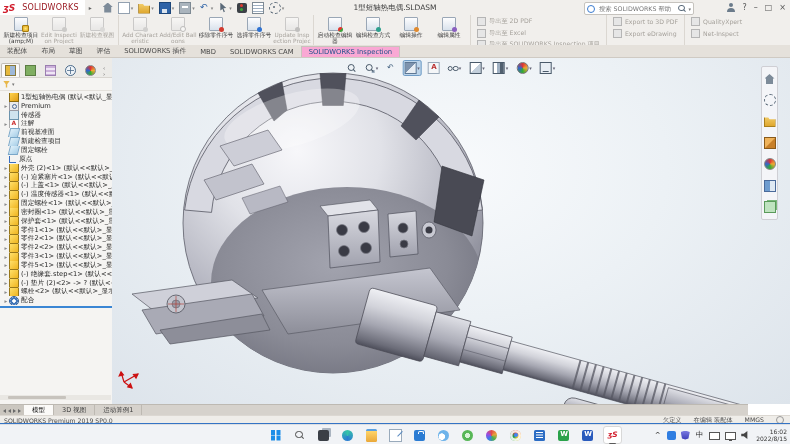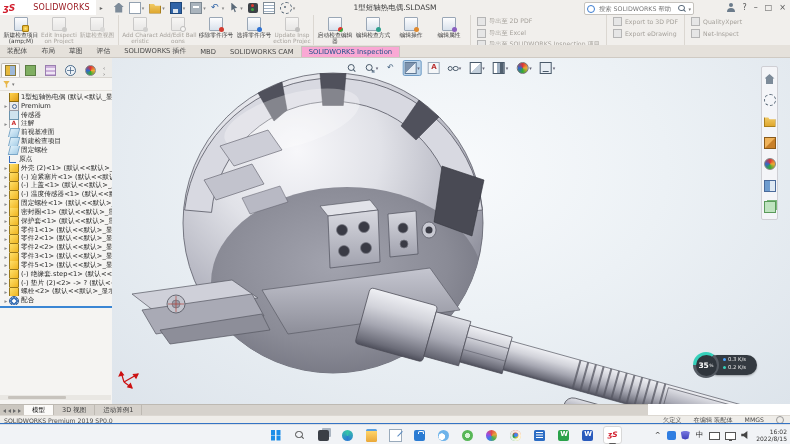--- a/index.html
+++ b/index.html
@@ -2,21 +2,21 @@
 <html><head>
 <meta charset="utf-8">
 <style>
   html,body{margin:0;padding:0}
   body{width:790px;height:444px;position:relative;overflow:hidden;background:#fff;
        font-family:"DejaVu Sans","Liberation Sans",sans-serif;-webkit-font-smoothing:antialiased;cursor:default}
 
   
   #titlebar{position:absolute;left:0;top:0;width:790px;height:15px;background:#f1efec;border-bottom:1px solid #e2dfda;display:flex;align-items:center}
   #logo{display:flex;align-items:center;background:#fff;height:15px;padding:0 6px 0 3px}
-  #logo .ds{color:#d21e2d;font-weight:700;font-size:9px;font-style:italic;margin-right:18px}
+  #logo .ds{color:#d21e2d;font-weight:700;font-size:9px;font-style:italic;margin-right:7px}
   #logo .brand{color:#9b1b23;font-weight:400;font-size:8px;letter-spacing:.2px}
   #logo-caret{font-size:6px;color:#666;margin:0 4px}
   #qat{display:flex;align-items:center;gap:3px;margin-left:6px}
   .qbtn{display:flex;align-items:center;padding:0 1px}
   .qicon{width:10px;height:10px;position:relative;display:inline-block}
   .qbtn.has-caret::after{content:"▾";font-size:5px;color:#888;margin-left:1px}
   #win-title{position:absolute;left:50%;transform:translateX(-50%);font-size:7.5px;color:#3c3c3c;white-space:nowrap}
   #search-box{position:absolute;right:96px;top:2px;width:104px;height:11px;background:#fff;border:1px solid #c6c3be;border-radius:2px;display:flex;align-items:center;padding:0 2px;gap:2px}
   #search-scope{width:6px;height:6px;border:1px solid #3a7bd0;border-radius:50%;flex:0 0 auto}
   #search-input{border:0;outline:0;flex:1;font-size:6.3px;color:#8a8a8a;background:transparent;min-width:0;font-family:inherit}
@@ -140,21 +140,21 @@
   #badge-pill{position:absolute;left:14px;top:3px;width:50px;height:20px;background:#343a41;border-radius:11px;box-shadow:0 1px 2px rgba(0,0,0,.3)}
   #badge-circle{position:absolute;left:0;top:0;width:26px;height:26px;border-radius:50%;background:conic-gradient(from -90deg,#35d0ba 0 35%,#555b63 35% 100%);display:flex;align-items:center;justify-content:center}
   #badge-circle-inner{width:21px;height:21px;border-radius:50%;background:#2f353c;display:flex;align-items:center;justify-content:center;color:#fff;font-size:7.5px;font-weight:700}
   #badge-circle-inner .pct{font-size:4.5px;font-weight:400;margin-left:.5px}
   #badge-stats{position:absolute;left:30px;top:4px;display:flex;flex-direction:column;gap:2px}
   .stat-row{display:flex;align-items:center;gap:2px;font-size:5.3px;color:#e6e6e6;white-space:nowrap}
   .dot{width:3px;height:3px;border-radius:50%}
   .dot.up{background:#4aa3ff}.dot.down{background:#35d0ba}
 
   
-  #bottom-tabs{position:absolute;left:0;top:404px;width:648px;height:11px;background:#d6d2cc;border-top:1px solid #bdb9b2;display:flex;align-items:stretch}
+  #bottom-tabs{position:absolute;left:0;top:404px;width:748px;height:11px;background:#d6d2cc;border-top:1px solid #bdb9b2;display:flex;align-items:stretch}
   #tabnav{display:flex;align-items:center;gap:2px;padding:0 3px;background:#cac6bf}
   .navarr{width:0;height:0;border-top:2.5px solid transparent;border-bottom:2.5px solid transparent}
   .navarr.left{border-right:3.5px solid #6a6a6a}
   .navarr.right{border-left:3.5px solid #6a6a6a}
   .btab{font-size:6.5px;color:#3e3e3e;padding:0 8px;display:flex;align-items:center;border-right:1px solid #bdb9b2}
   .btab.active{background:#fbfaf8;color:#000}
   #statusbar{position:absolute;left:0;top:415px;width:790px;height:8px;background:#efede9;border-top:1px solid #dcd8d2;display:flex;align-items:center;font-size:6.2px;color:#4a4a4a}
   #status-left{padding-left:4px;white-space:nowrap}
   #status-right{margin-left:auto;display:flex;align-items:center;gap:12px;padding-right:6px}
   .sbi{white-space:nowrap}
@@ -683,39 +683,20 @@
       <g stroke="#cc1111" stroke-width="1.2" fill="#cc1111">
         <path d="M8 18 L22 10" fill="none"></path>
           <polygon points="22,10 17.5,10.5 20,14"></polygon>
         <path d="M8 18 L16 24" fill="none"></path>
           <polygon points="16,24 11.8,23 14.5,19.8"></polygon>
         <path d="M8 18 L5 8" fill="none"></path>
           <polygon points="5,8 3.2,12 7.4,11"></polygon>
       </g>
     </svg>
 
-    <div id="zoom-badge">
-      <div id="badge-pill"></div>
-      <div id="badge-circle">
-        <div id="badge-circle-inner">
-          <span>35</span>
-          <span class="pct">%</span>
-        </div>
-      </div>
-      <div id="badge-stats">
-        <div class="stat-row">
-            <span class="dot up"></span>
-            <span>0.3 K/s</span>
-          </div>
-        <div class="stat-row">
-            <span class="dot down"></span>
-            <span>0.2 K/s</span>
-          </div>
-      </div>
-    </div>
   </div>
 </div>
 
 <div id="bottom-tabs">
   <div id="tabnav">
     <span class="navarr left"></span>
     <span class="navarr left"></span>
     <span class="navarr right"></span>
     <span class="navarr right"></span>
   </div>

